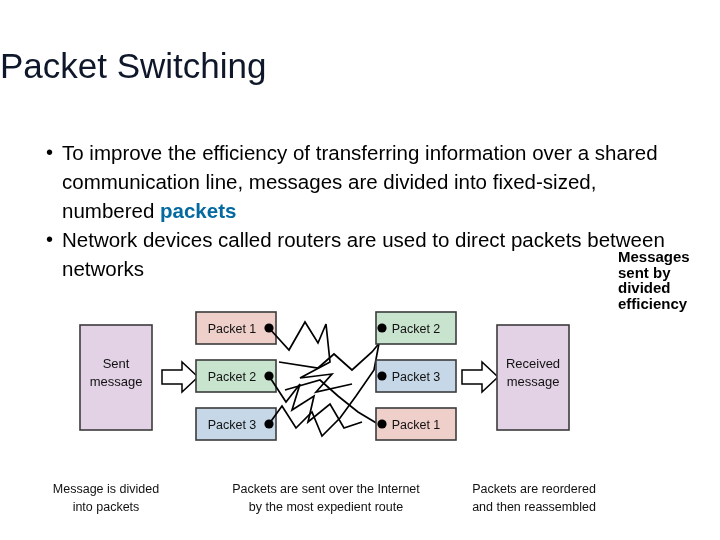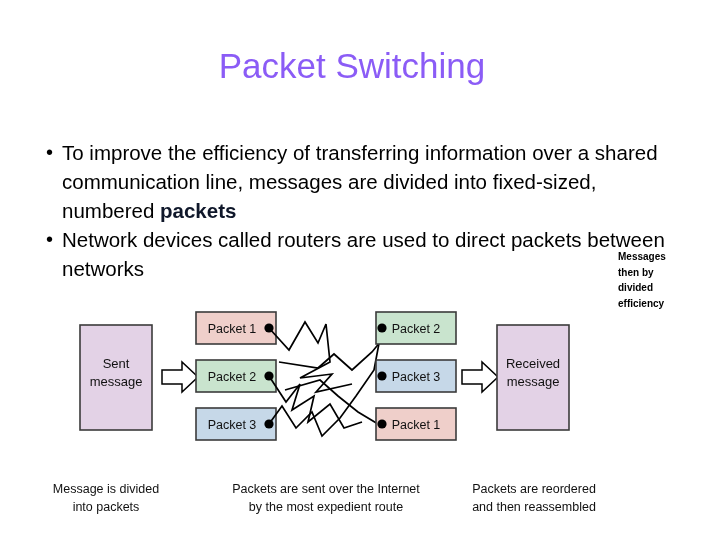--- a/index.html
+++ b/index.html
@@ -15,26 +15,26 @@
     font-family: "Liberation Sans", sans-serif;
     color: #000000;
   }
 
   
   .slide-title {
     position: absolute;
     left: 0;
     top: 45px;
     width: 704px;
-    text-align: center;
+    text-align: left;
     font-size: 35px;
     font-weight: 400;
     line-height: 42px;
     letter-spacing: 0px;
-    color: #8b5cf6;
+    color: #0f172a;
     white-space: nowrap;
   }
 
   
   .body-list {
     position: absolute;
     left: 34px;
     top: 138px;
     width: 656px;
   }
@@ -61,21 +61,21 @@
     color: #3b32ad;
     font-weight: bold;
   }
 
   
   .side-caption {
     position: absolute;
     left: 618px;
     top: 249px;
     width: 96px;
-    font-size: 10px;
+    font-size: 15px;
     font-weight: bold;
     line-height: 15.5px;
     color: #000000;
   }
 
   
   .diagram {
     position: absolute;
     left: 0;
     top: 300px;
@@ -123,33 +123,33 @@
 </style>
 </head>
 <body>
 
 <div class="slide-title">Packet Switching</div>
 
 <div class="body-list">
 
   <div class="bullet-row">
     <span class="bullet-mark">•</span>
-    <span class="bullet-text"><span>To improve the efficiency of transferring information over a shared communication line, messages are divided into fixed-sized, numbered </span><span class="kw" style="color: #0f172a;">packets</span><span></span></span>
+    <span class="bullet-text"><span>To improve the efficiency of transferring information over a shared communication line, messages are divided into fixed-sized, numbered </span><span class="kw" style="color: #0369a1;">packets</span><span></span></span>
   </div>
 
   <div class="bullet-row">
     <span class="bullet-mark">•</span>
     <span class="bullet-text">Network devices called routers are used to direct packets between networks</span>
   </div>
 
 </div>
 
 <div class="side-caption">
   <div>Messages</div>
-  <div>then by</div>
+  <div>sent by</div>
   <div>divided</div>
   <div>efficiency</div>
 </div>
 
 <div class="diagram">
 <svg width="720" height="240" viewBox="0 0 720 240" xmlns="http://www.w3.org/2000/svg">
 
   <g>
     <rect id="sentRect" class="box-frame" x="80" y="25" width="72" height="105" rx="0" fill="#e3d2e6"></rect>
     <text class="dg-label-big" x="116" y="68" text-anchor="middle">Sent</text>

